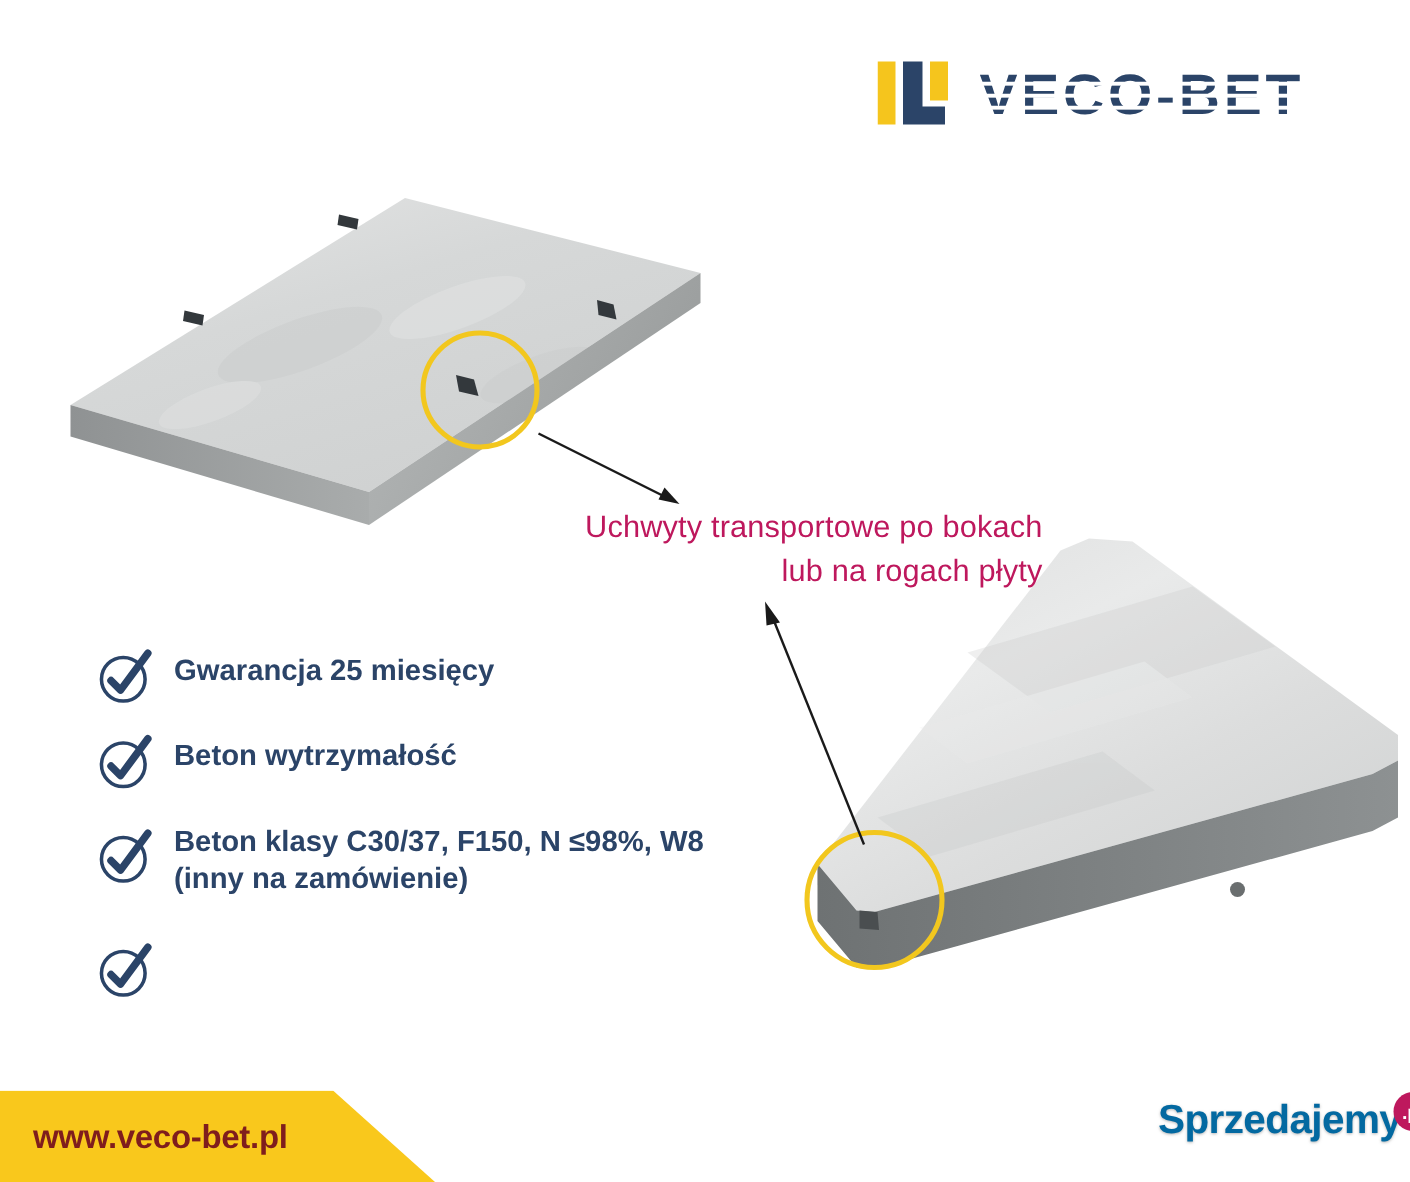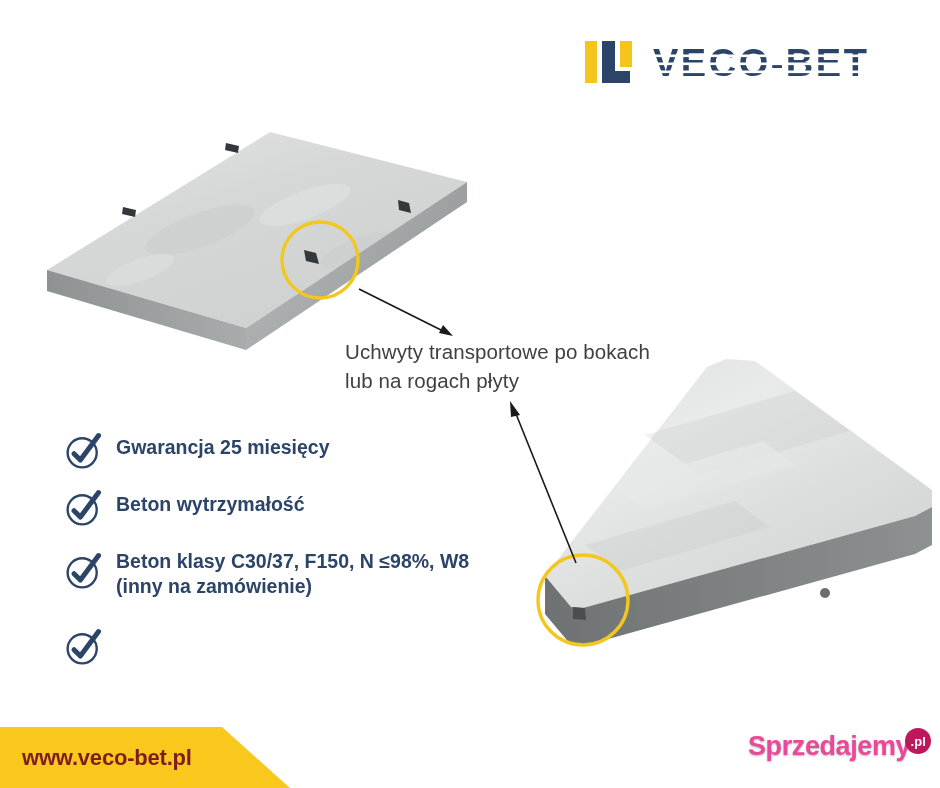--- a/index.html
+++ b/index.html
@@ -35,22 +35,22 @@
   .slab { position: absolute; }
   #slab-top { left: 30px; top: 110px; }
   #slab-bottom { left: 495px; top: 345px; }
 
   
   #callout-text {
     position: absolute;
     left: 345px;
     top: 337px;
     width: 350px;
-    text-align: left;
-    color: #404040;
+    text-align: right;
+    color: #be185d;
     font-size: 20.5px;
     line-height: 1.42;
     letter-spacing: 0.1px;
     white-space: pre-line;
   }
   .arrow-svg { position: absolute; overflow: visible; }
   #arrow-top { left: 355px; top: 283px; }
   #arrow-bottom { left: 500px; top: 395px; }
 
   
@@ -106,25 +106,26 @@
 
   
   #watermark {
     position: absolute;
     left: 748px;
     top: 731px;
     display: flex;
     align-items: flex-start;
   }
   #watermark-text {
-    color: #ec4899;
+    color: #0369a1;
     font-size: 27px;
     font-weight: bold;
     letter-spacing: -0.4px;
     text-shadow: 0 1px 2px rgba(120,120,120,0.55);
+    margin-left: 24px;
   }
   #watermark-badge {
     width: 26px;
     height: 26px;
     border-radius: 50%;
     background: #be185d;
     color: #ffffff;
     font-size: 13px;
     font-weight: bold;
     display: flex;

